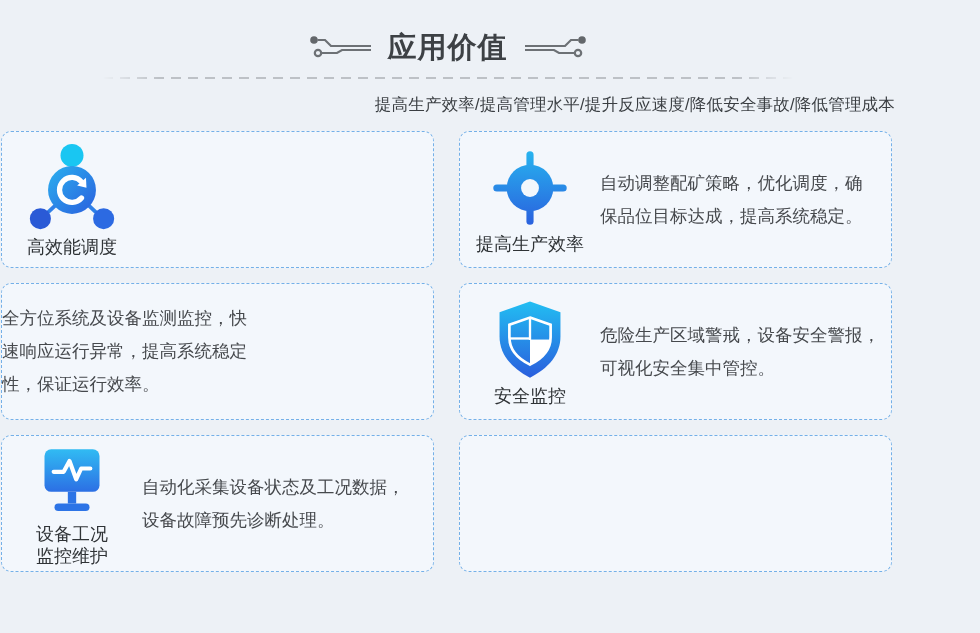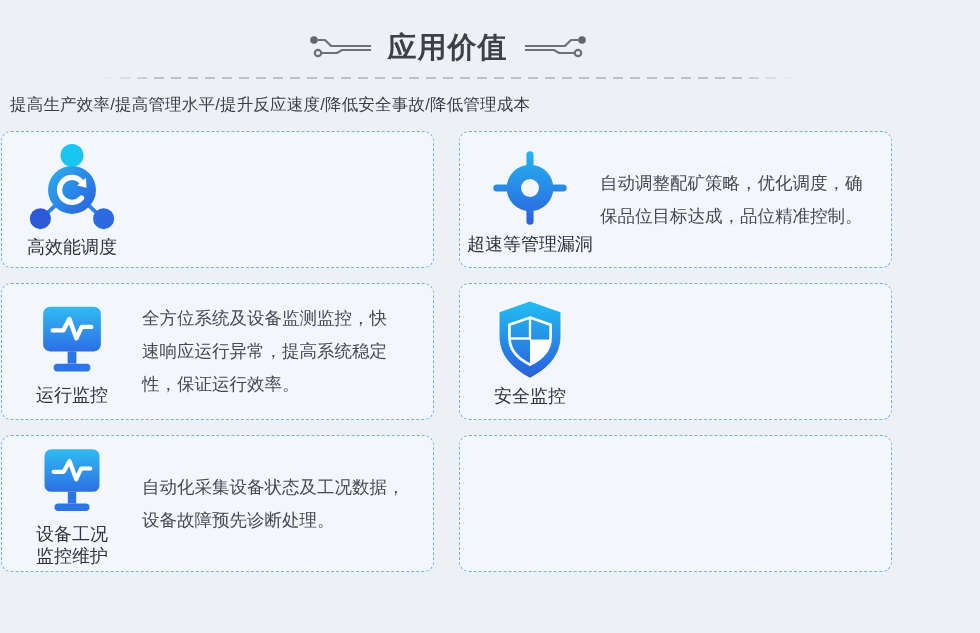--- a/index.html
+++ b/index.html
@@ -23,21 +23,21 @@
   }
   .deco svg { display:block; }
 
   .divider {
     width:690px; height:2px; margin:13px auto 0;
     background:repeating-linear-gradient(to right,#bdc1c6 0 10px,transparent 10px 17px);
     -webkit-mask-image:linear-gradient(to right,transparent,#000 8%,#000 92%,transparent);
     mask-image:linear-gradient(to right,transparent,#000 8%,#000 92%,transparent);
   }
   .subtitle {
-    margin-top:15px; text-align:left;
+    margin-top:15px; text-align:right;
     font-size:16.5px; color:#3a3e42; letter-spacing:0.2px;padding-left:10px;
   }
 
   
   .grid {
     width:893px; margin:15px auto 0;
     display:grid; grid-template-columns:433px 433px; grid-auto-rows:137px;
     column-gap:25px; row-gap:15px;
   }
   .card {
@@ -131,44 +131,27 @@
             <g fill="url(#gt)">
               <rect x="44" y="7" width="8" height="19" rx="4"></rect>
               <rect x="44" y="70" width="8" height="19" rx="4"></rect>
               <rect x="7" y="44" width="19" height="8" rx="4"></rect>
               <rect x="70" y="44" width="19" height="8" rx="4"></rect>
               <circle cx="48" cy="48" r="26"></circle>
             </g>
             <circle cx="48" cy="48" r="10" fill="#f3f7fc"></circle>
           </svg>
         </span>
-        <div class="card-label">超速等管理漏洞</div>
+        <div class="card-label">提高生产效率</div>
       </div>
       <p class="desc">自动调整配矿策略，优化调度，确
-保品位目标达成，品位精准控制。</p>
-    </div>
-
-    <div class="card">
-      <div class="icon-col">
-        <span>
-          <svg width="84" height="84" viewBox="0 0 96 96">
-            <defs>
-              <linearGradient id="gm1" x1="0" y1="0" x2="0" y2="1">
-                <stop offset="0" stop-color="#31bbf3"></stop>
-                  <stop offset="1" stop-color="#2c6fe4"></stop>
-              </linearGradient>
-            </defs>
-            <rect x="15" y="10" width="66" height="51" rx="8" fill="url(#gm1)"></rect>
-            <path d="M26 37 L38 37 L45 24 L53 46 L59 33 L70 33" fill="none" stroke="#ffffff" stroke-width="5" stroke-linecap="round" stroke-linejoin="round"></path>
-            <rect x="43" y="61" width="10" height="14" fill="#2d74e6"></rect>
-            <rect x="27" y="75" width="42" height="9" rx="4.5" fill="#2d74e6"></rect>
-          </svg>
-        </span>
-        <div class="card-label">运行监控</div>
-      </div>
+保品位目标达成，提高系统稳定。</p>
+    </div>
+
+    <div class="card">
       <p class="desc">全方位系统及设备监测监控，快
 速响应运行异常，提高系统稳定
 性，保证运行效率。</p>
     </div>
 
     <div class="card">
       <div class="icon-col">
         <span>
           <svg width="86" height="86" viewBox="0 0 96 96">
             <defs>
@@ -182,20 +165,22 @@
             </defs>
             <path d="M48 5 L82 17 V44 C82 64 69 79 48 90 C27 79 14 64 14 44 V17 Z" fill="url(#gs1)"></path>
             <path d="M48 23 L71 31 V45 C71 59 62.5 68.5 48 75.5 C33.5 68.5 25 59 25 45 V31 Z" fill="none" stroke="#ffffff" stroke-width="3"></path>
             <rect x="48" y="47.5" width="25" height="30" fill="#ffffff" clip-path="url(#cs1)"></rect>
             <rect x="23" y="45" width="25" height="2.6" fill="#ffffff" clip-path="url(#cs1)"></rect>
             <rect x="46.7" y="21" width="2.6" height="27" fill="#ffffff" clip-path="url(#cs1)"></rect>
           </svg>
         </span>
         <div class="card-label">安全监控</div>
       </div>
+      <p class="desc">危险生产区域警戒，设备安全警报，
+可视化安全集中管控。</p>
     </div>
 
     <div class="card">
       <div class="icon-col">
         <span>
           <svg width="80" height="80" viewBox="0 0 96 96">
             <defs>
               <linearGradient id="gm2" x1="0" y1="0" x2="0" y2="1">
                 <stop offset="0" stop-color="#31bbf3"></stop>
                   <stop offset="1" stop-color="#2c6fe4"></stop>

